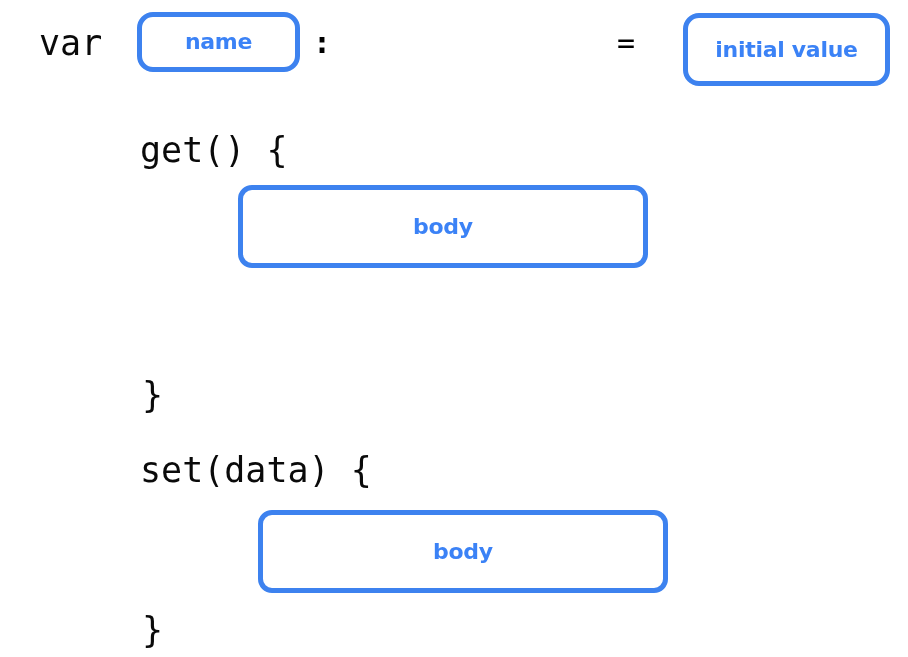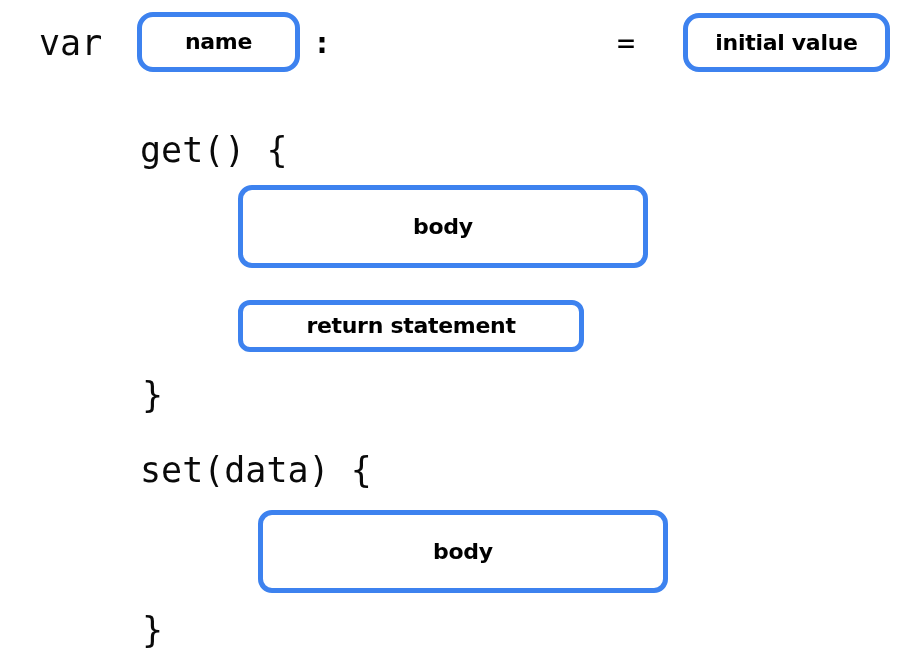--- a/index.html
+++ b/index.html
@@ -49,21 +49,21 @@
     background: #ffffff;
     border-style: solid;
     border-color: #3d82ef;
     display: flex;
     align-items: center;
     justify-content: center;
   }
   .box-label {
     font-family: "DejaVu Sans", "Liberation Sans", sans-serif;
     font-weight: 700;
-    color: #000000;
+    color: #3b82f6;
     letter-spacing: -0.3px;
     line-height: 1;
     text-align: center;
   }
 </style>
 </head>
 <body>
 
 <div id="canvas">
 
@@ -71,33 +71,30 @@
 
   <div class="box" style="left:137px; top:12px; width:163px; height:60px; border-width:5px; border-radius:16px;">
     <span class="box-label" style="font-size:22px;">name</span>
   </div>
 
   <div class="op op-colon" style="left:313px; top:28px; font-size:30px;">:</div>
 
 
   <div class="op op-equals" style="left:617px; top:28px; font-size:30px;">=</div>
 
-  <div class="box" style="left:683px; top:13px; width:207px; height:59px; border-width:5px; border-radius:16px;">
+  <div class="box" style="left:683px; top:13px; width:207px; height:73px; border-width:5px; border-radius:16px;">
     <span class="box-label" style="font-size:22px;">initial value</span>
   </div>
 
   <div class="code" style="left:140px; top:133px; font-size:35px;">get() {</div>
 
   <div class="box" style="left:238px; top:185px; width:410px; height:83px; border-width:5px; border-radius:14px;">
     <span class="box-label" style="font-size:22px;">body</span>
   </div>
 
-  <div class="box" style="left:238px; top:300px; width:346px; height:52px; border-width:5px; border-radius:12px;">
-    <span class="box-label" style="font-size:22px;">return statement</span>
-  </div>
 
   <div class="code" style="left:142px; top:378px; font-size:35px;">}</div>
 
   <div class="code" style="left:140px; top:453px; font-size:35px;">set(data) {</div>
 
   <div class="box" style="left:258px; top:510px; width:410px; height:83px; border-width:5px; border-radius:14px;">
     <span class="box-label" style="font-size:22px;">body</span>
   </div>
 
   <div class="code" style="left:142px; top:613px; font-size:35px;">}</div>

